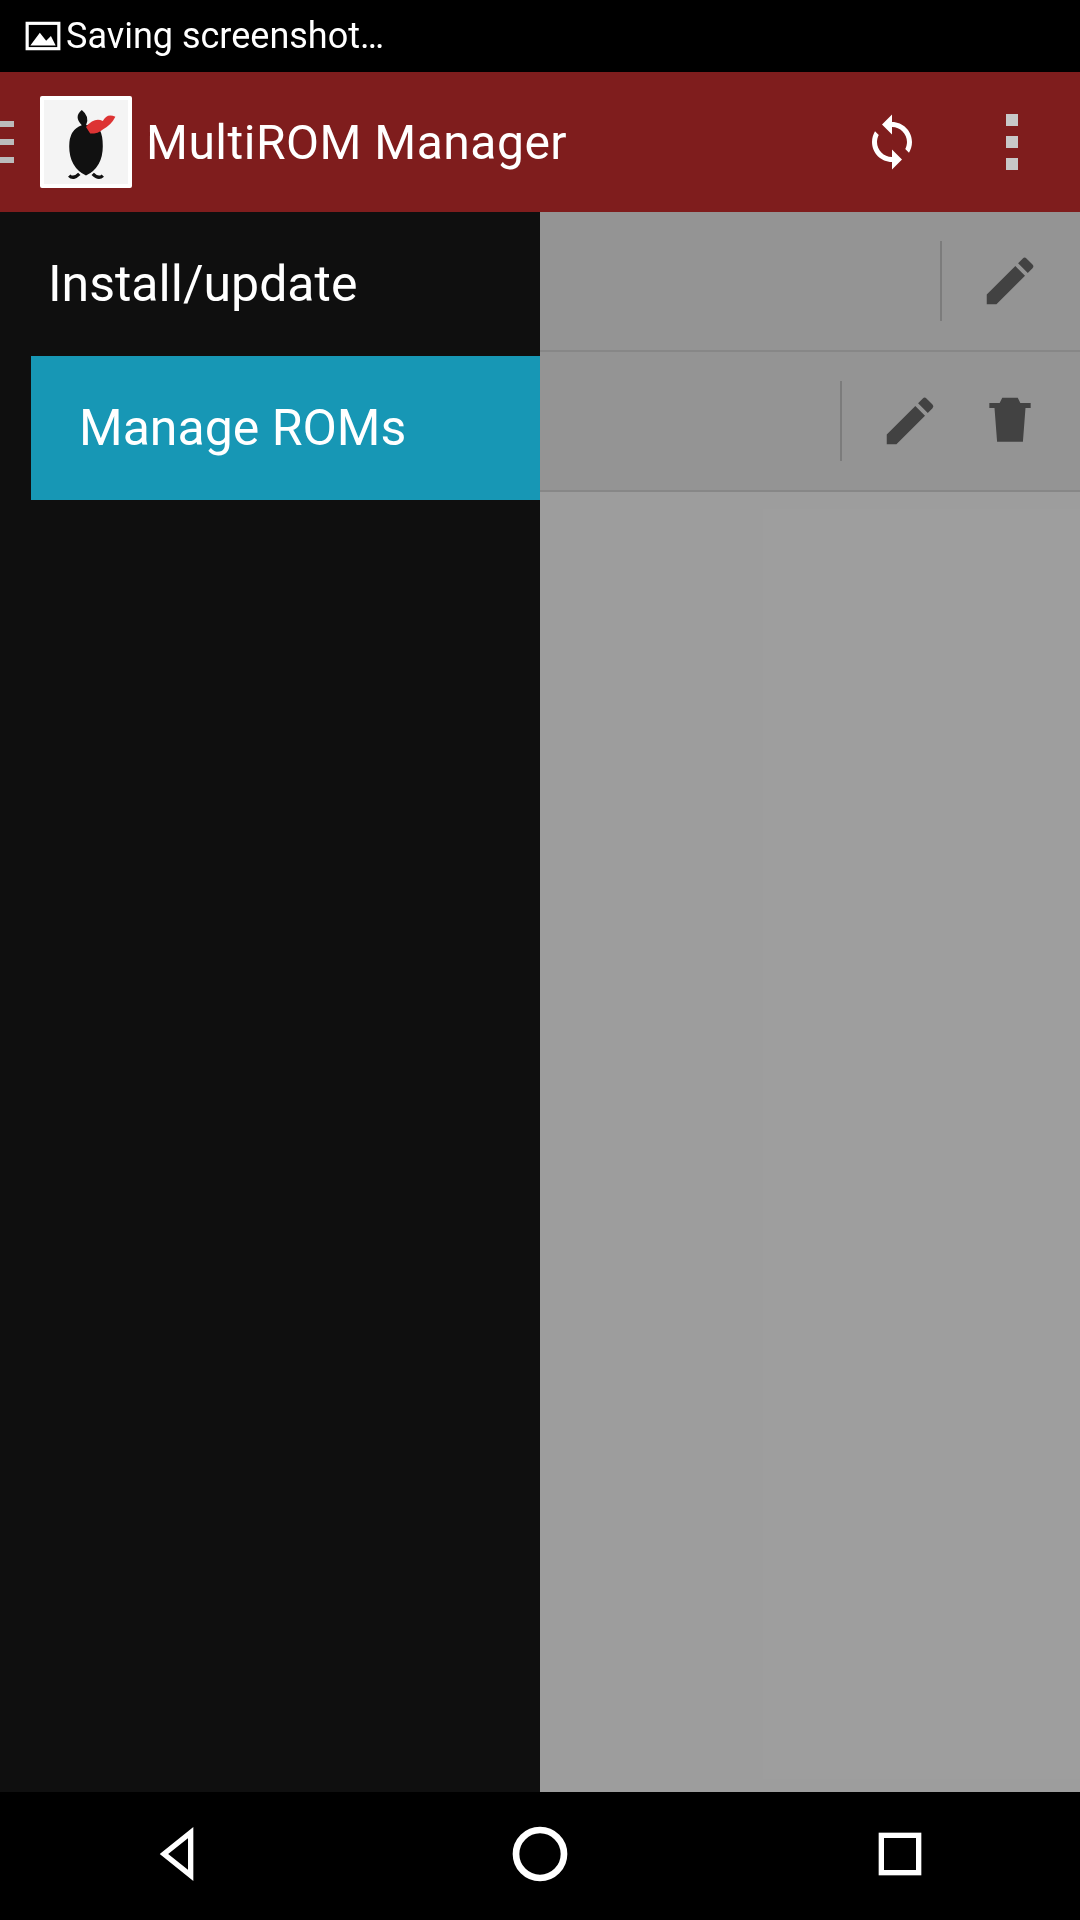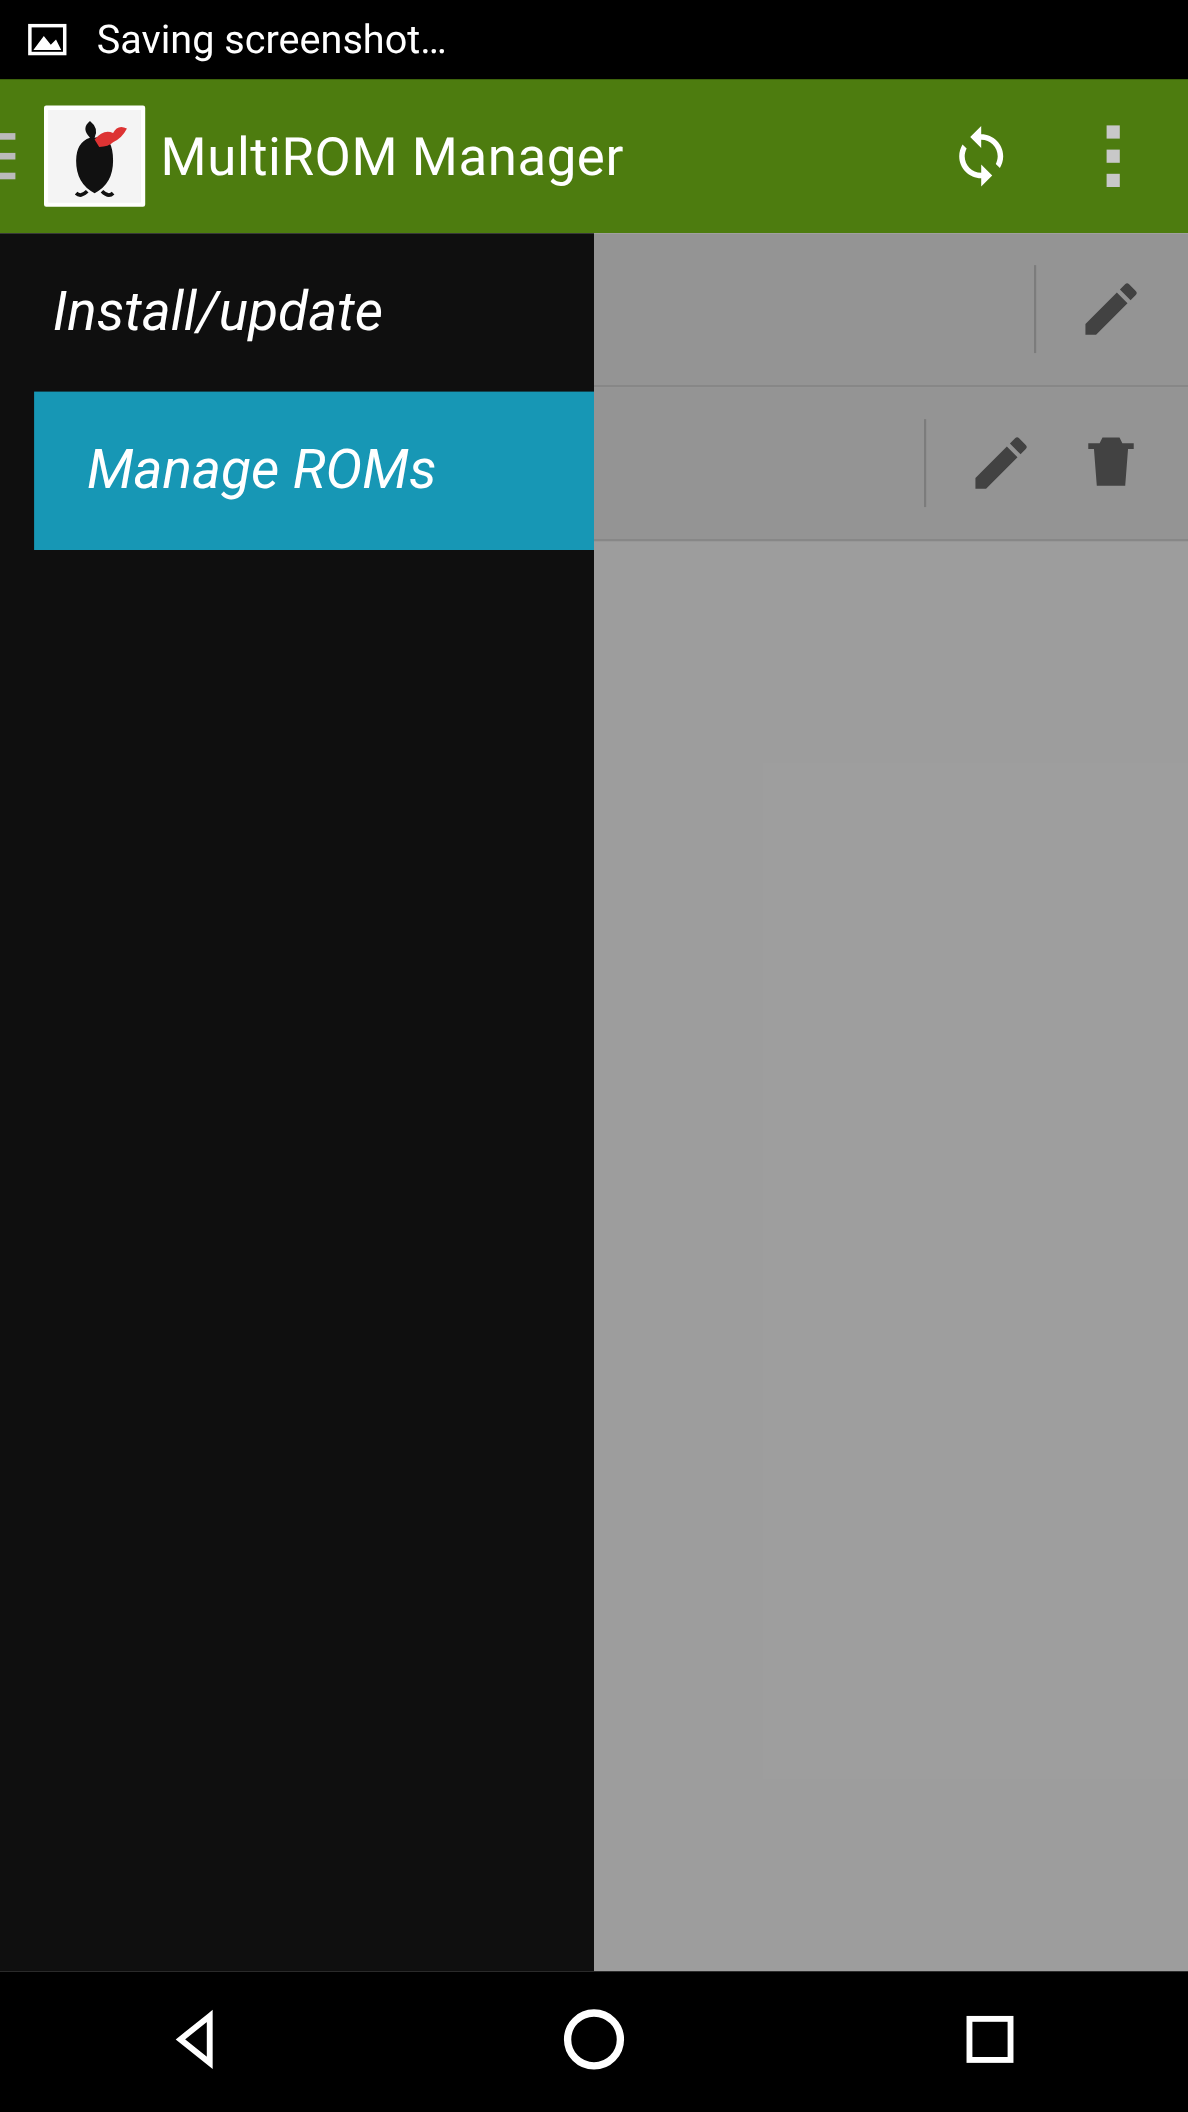--- a/index.html
+++ b/index.html
@@ -1,21 +1,21 @@
 <!DOCTYPE html>
 <html><head>
   <meta charset="utf-8">
   <style>
     * { margin: 0; padding: 0; box-sizing: border-box; font-family: Roboto, Arial, sans-serif; }
     html, body { width: 1080px; height: 1920px; overflow: hidden; background: #000; }
     .root { width: 100%; height: 100%; display: flex; flex-direction: column; }
-    .status-bar { height: 72px; background: #000; color: #fff; display: flex; align-items: center; padding: 0 24px; font-size: 36px; gap: 26px; text-align: right; }
+    .status-bar { height: 72px; background: #000; color: #fff; display: flex; align-items: center; padding: 0 24px; font-size: 36px; gap: 4px; text-align: right; }
     .status-bar .pic-icon svg { width: 38px; height: 38px; display: block; }
 
-    .action-bar { height: 140px; background: #4d7c0f; display: flex; align-items: center; color: #fff; padding-right: 8px; }
+    .action-bar { height: 140px; background: #7f1d1d; display: flex; align-items: center; color: #fff; padding-right: 8px; }
     .drawer-handle { width: 16px; height: 140px; display:flex; flex-direction:column; justify-content:center; gap:12px; padding-left:0; }
     .drawer-handle span { height:6px; width:14px; background:#bbb; }
     .app-icon { width: 92px; height: 92px; margin: 0 14px 0 24px; border:4px solid #fff; background:#eee; position:relative; overflow:hidden; border-radius:2px; }
     .app-icon svg { width:100%; height:100%; display:block; }
     .app-title { font-size: 48px; font-weight: 400; letter-spacing: 0.5px; }
     .spacer { flex: 1; }
     .action-btn { width: 120px; height: 120px; display:flex; align-items:center; justify-content:center; }
     .action-btn svg { width:60px; height:60px; fill:#fff; }
     .overflow-dots { display:flex; flex-direction:column; gap:10px; align-items:center; }
     .overflow-dots span { width:12px; height:12px; background:#c8c8c8; }
@@ -25,21 +25,21 @@
     .rom-row { height:140px; background:#e4e4e4; border-bottom:2px solid #cfcfcf; display:flex; align-items:center; padding-left:40px; padding-right:20px; color:#3a3a3a; }
     .rom-row .suffix { font-size:56px; font-weight:700; color:#333; }
     .row-actions { margin-left:auto; display:flex; align-items:center; height:100%; }
     .row-actions .sep { width:2px; height:80px; background:#bfbfbf; margin:0 18px; }
     .row-actions .icon-btn { width:100px; height:100px; display:flex; align-items:center; justify-content:center; }
     .row-actions .icon-btn svg { width:62px; height:62px; fill:#666; }
 
     .scrim { position:absolute; top:0; right:0; width: calc(100% - 540px); height:100%; background:rgba(0,0,0,0.35); }
 
     .drawer { position:absolute; top:0; left:0; width:540px; height:100%; background:#0f0f0f; display:flex; flex-direction:column; }
-    .drawer-item { height:144px; display:flex; align-items:center; padding-left:48px; color:#fff; font-size:50px;font-style:italic; }
+    .drawer-item { height:144px; display:flex; align-items:center; padding-left:48px; color:#fff; font-size:50px; }
     .drawer-item.selected { background:#1797b5;margin-left:31px; }
 
     .nav-bar { height:128px; background:#000; display:flex; align-items:center; justify-content:space-around; }
     .nav-bar .nav-btn svg { width:64px; height:64px; stroke:#fff; fill:none; stroke-width:4; }
     .nav-bar .nav-btn.home svg circle { stroke-width:5; }
   </style>
 </head>
 <body>
 
 <div class="root">

